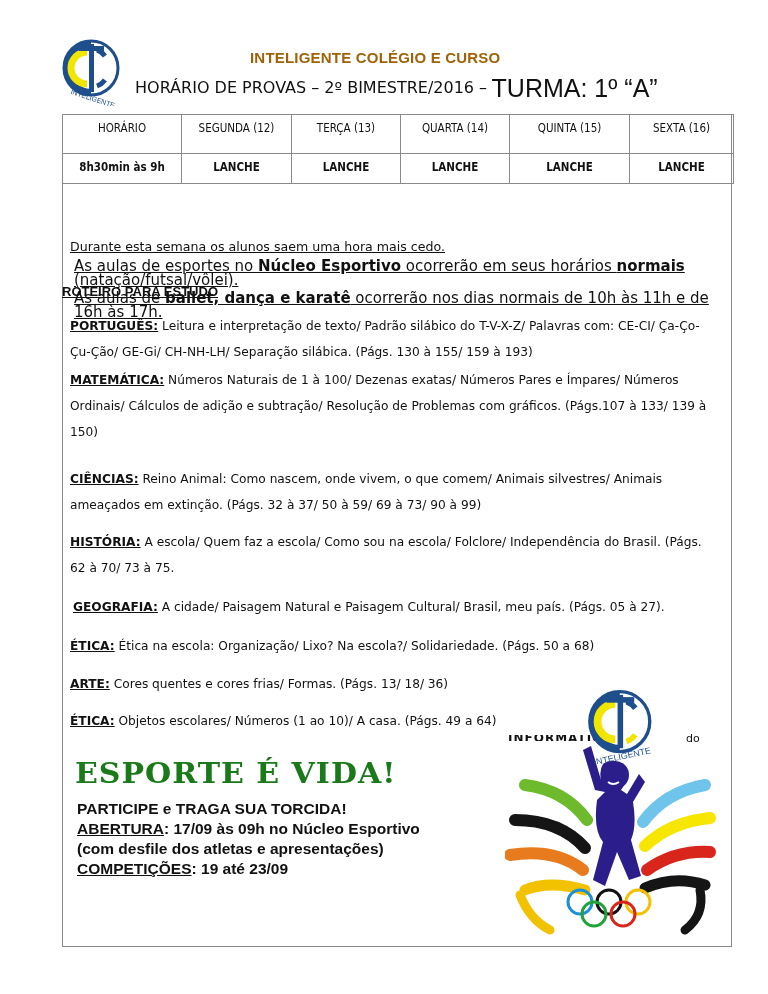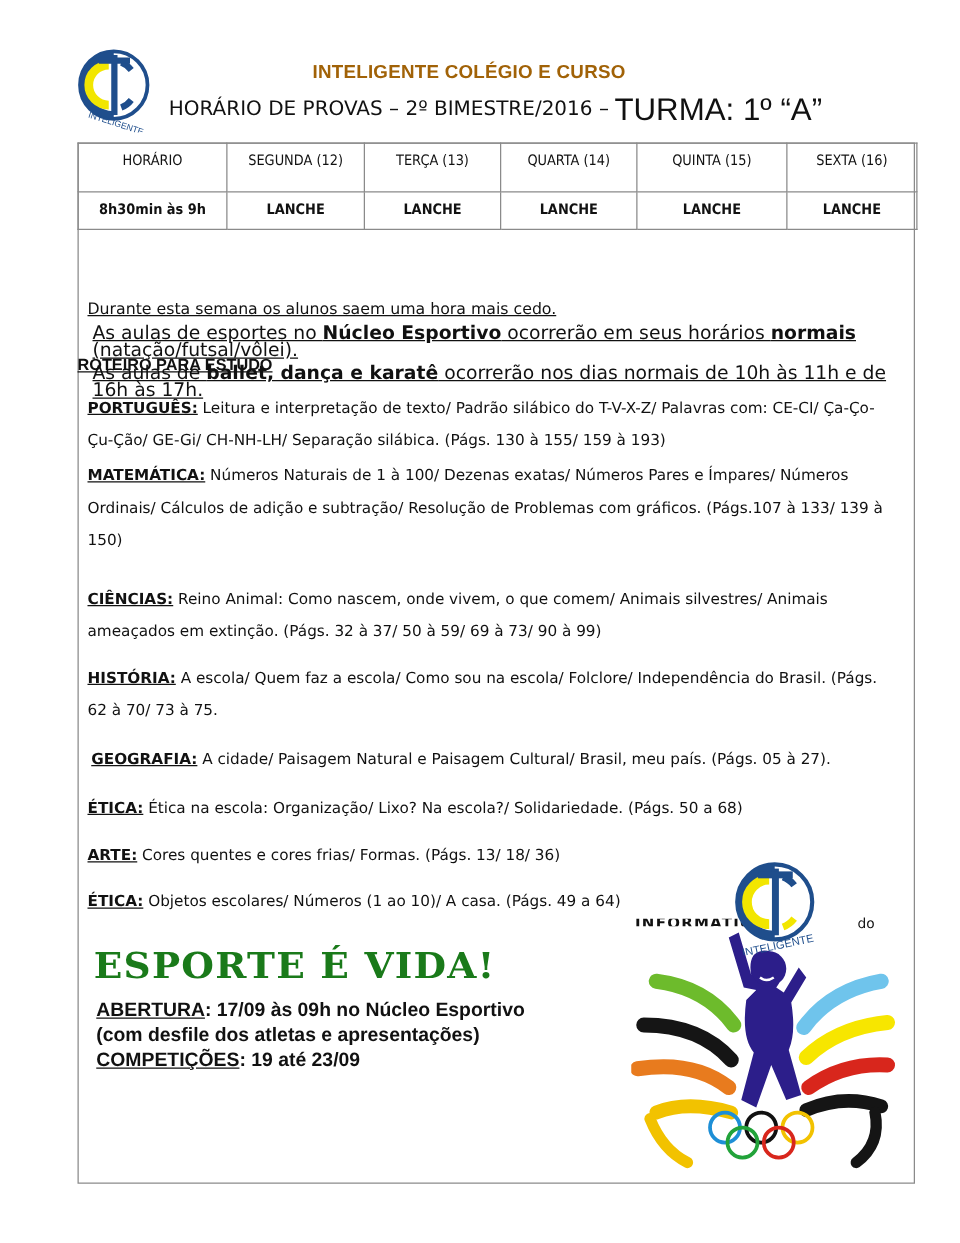--- a/index.html
+++ b/index.html
@@ -135,16 +135,17 @@
   <path d="M30 14 A16 16 0 1 0 30 46" fill="none" stroke="#f2e600" stroke-width="7"></path>
   <path d="M40 12 A18 18 0 0 1 48 18" fill="none" stroke="#1f4e8c" stroke-width="5"></path>
   <path d="M40 48 A18 18 0 0 0 48 42" fill="none" stroke="#f2e600" stroke-width="5"></path>
   <rect x="32" y="6" width="5" height="48" fill="#1f4e8c"></rect>
   <rect x="22" y="8" width="25" height="5" fill="#1f4e8c"></rect>
   <text x="36" y="64" font-size="8" fill="#1f4e8c" text-anchor="middle" font-family="Liberation Sans, sans-serif" transform="rotate(-12 36 60)">INTELIGENTE</text>
 </svg>
 
 <div class="sport-title">ESPORTE É VIDA!</div>
 <div class="sport-body">
+  <div>PARTICIPE e TRAGA SUA TORCIDA!</div>
   <div><span class="u">ABERTURA</span><span>: 17/09 às 09h no Núcleo Esportivo</span></div>
   <div>(com desfile dos atletas e apresentações)</div>
   <div><span class="u">COMPETIÇÕES</span><span>: 19 até 23/09</span></div>
 </div>
 
 </body></html>

